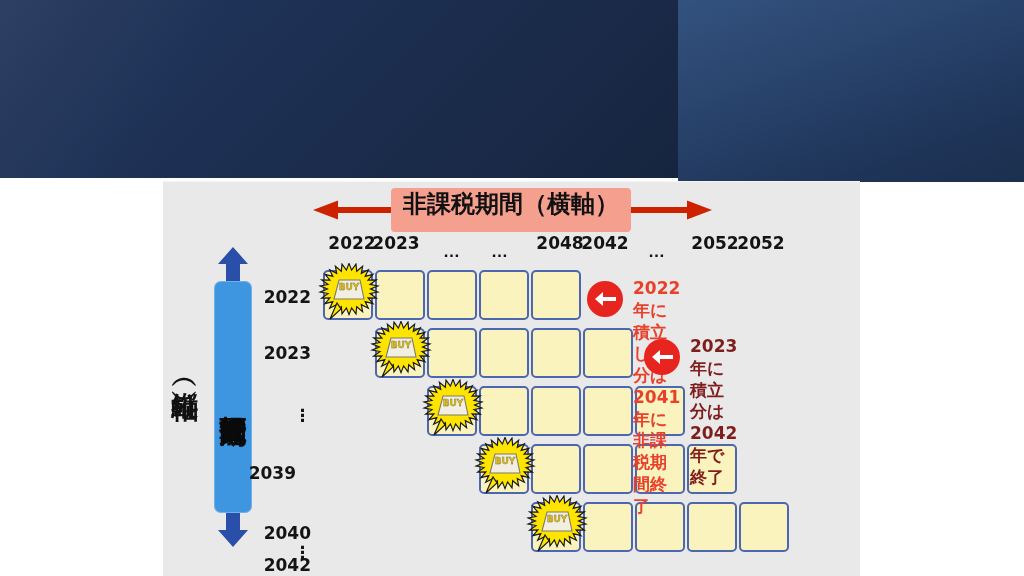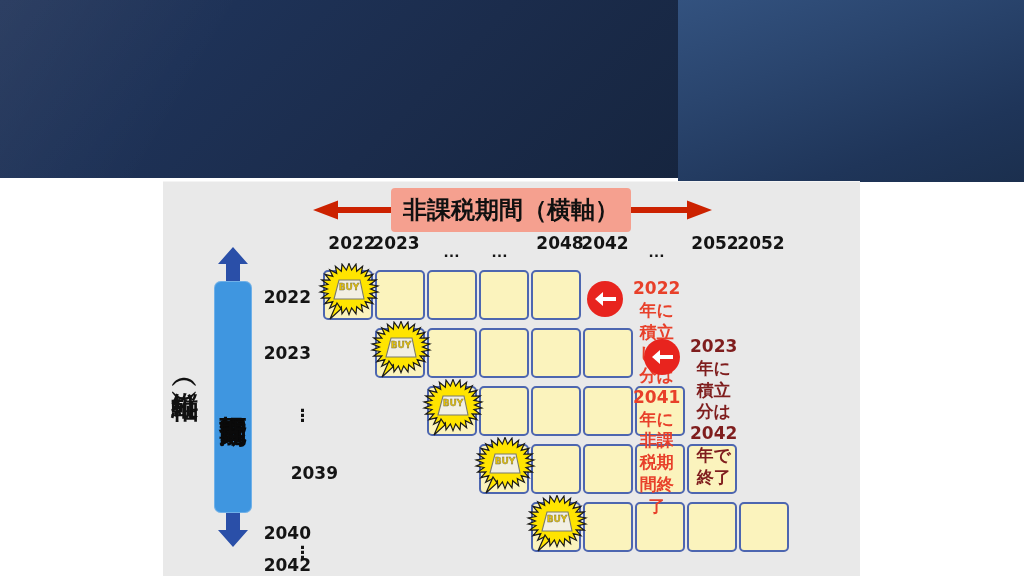--- a/index.html
+++ b/index.html
@@ -45,21 +45,21 @@
   .banner-row{position:absolute;left:0;top:5px;width:697px;height:48px;}
   .arrow-left{
     position:absolute;left:149px;top:14px;width:82px;height:20px;
   }
   .arrow-right{
     position:absolute;left:468px;top:14px;width:82px;height:20px;
   }
   .banner-box{
     position:absolute;left:228px;top:2px;width:240px;height:44px;
     background:#f5a08f;border-radius:4px;
-    display:flex;align-items:center;justify-content:center;
+    display:flex;justify-content:center;
   }
   .banner-box span{
     font-size:24px;font-weight:700;color:#111;letter-spacing:0px;
     font-family:"DejaVu Sans","Liberation Sans",sans-serif;
   }
 
   
   .col-years{position:absolute;left:0;top:52px;width:697px;height:26px;}
   .col-years .yr{
     position:absolute;top:0;font-size:17px;font-weight:700;color:#141414;
@@ -95,21 +95,21 @@
   .v-arrow-dn{position:absolute;left:55px;top:332px;width:30px;height:34px;}
 
   .row-labels{position:absolute;left:0;top:0;width:697px;height:395px;pointer-events:none;}
   .row-labels .rl{
     position:absolute;right:0;font-size:17px;font-weight:700;color:#141414;
     font-family:"DejaVu Sans","Liberation Sans",sans-serif;
     white-space:nowrap;transform:translateY(-50%);
   }
 
   
-  .grid{position:absolute;left:0;top:0;width:697px;height:395px;text-align:center;}
+  .grid{position:absolute;left:0;top:0;width:697px;height:395px;}
   .cell{
     position:absolute;width:50px;height:50px;
     background:#fbf3bd;border:2px solid #4d66b0;border-radius:5px;
     box-sizing:border-box;
   }
 
   
   .buy{position:absolute;width:64px;height:60px;}
 
   
@@ -167,21 +167,21 @@
       <span>投資可能期間</span>
     </div>
     <svg class="v-arrow-dn" viewBox="0 0 30 34" preserveAspectRatio="none">
       <path d="M15 34 L30 17 H22 V0 H8 V17 H0 Z" fill="#2a4fa8"></path>
     </svg>
 
     <div class="row-labels" id="rowLabels">
         <div class="rl" style="top: 116px; right: 549px;">2022</div>
         <div class="rl" style="top: 172px; right: 549px;">2023</div>
         <div class="rl" style="top: 234px; right: 549px;">⋮</div>
-        <div class="rl" style="top: 292px; right: 522px;">2039</div>
+        <div class="rl" style="top: 292px; right: 564px;">2039</div>
         <div class="rl" style="top: 352px; right: 549px;">2040</div>
         <div class="rl" style="top: 371px; right: 549px;">⋮</div>
         <div class="rl" style="top: 384px; right: 549px;">2042</div>
       </div>
 
     <div class="grid" id="grid">
         <div class="cell" style="left: 160px; top: 89px;"></div>
         <div class="cell" style="left: 212px; top: 89px;"></div>
         <div class="cell" style="left: 264px; top: 89px;"></div>
         <div class="cell" style="left: 316px; top: 89px;"></div>

